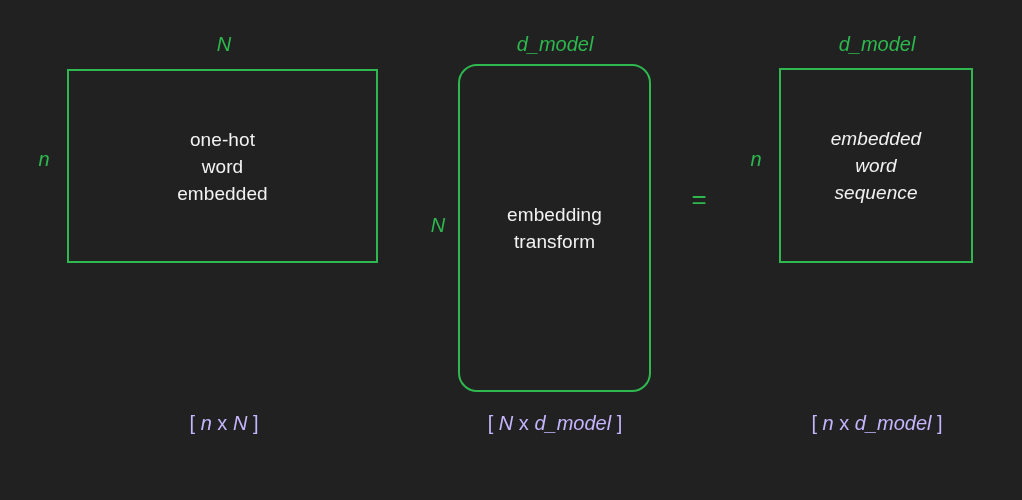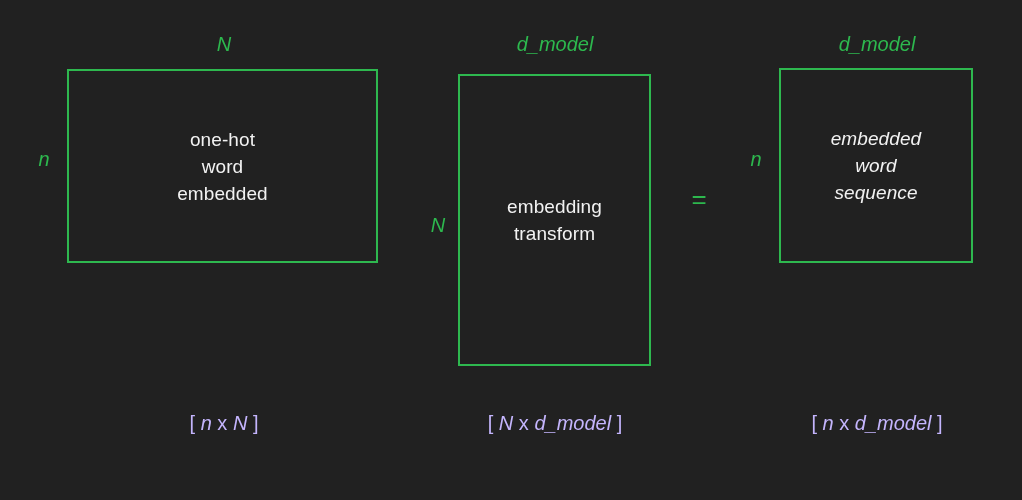--- a/index.html
+++ b/index.html
@@ -31,21 +31,21 @@
     color: #f2f2f2;
     font-size: 19px;
     line-height: 27px;
     text-align: center;
     white-space: pre-line;
     letter-spacing: 0.1px;
   }
 
   
   #box-onehot    { left: 67px;  top: 69px;  width: 311px; height: 194px; }
-  #box-embed     { left: 458px; top: 74px;  width: 193px; height: 292px; }
+  #box-embed     { left: 458px; top: 64px;  width: 193px; height: 328px; border-radius: 19px; }
   #box-embedded  { left: 779px; top: 68px;  width: 194px; height: 195px; font-style: italic; }
 
   
   .dim {
     position: absolute;
     color: #2db84e;
     font-style: italic;
     font-size: 20px;
     line-height: 1;
     white-space: nowrap;

